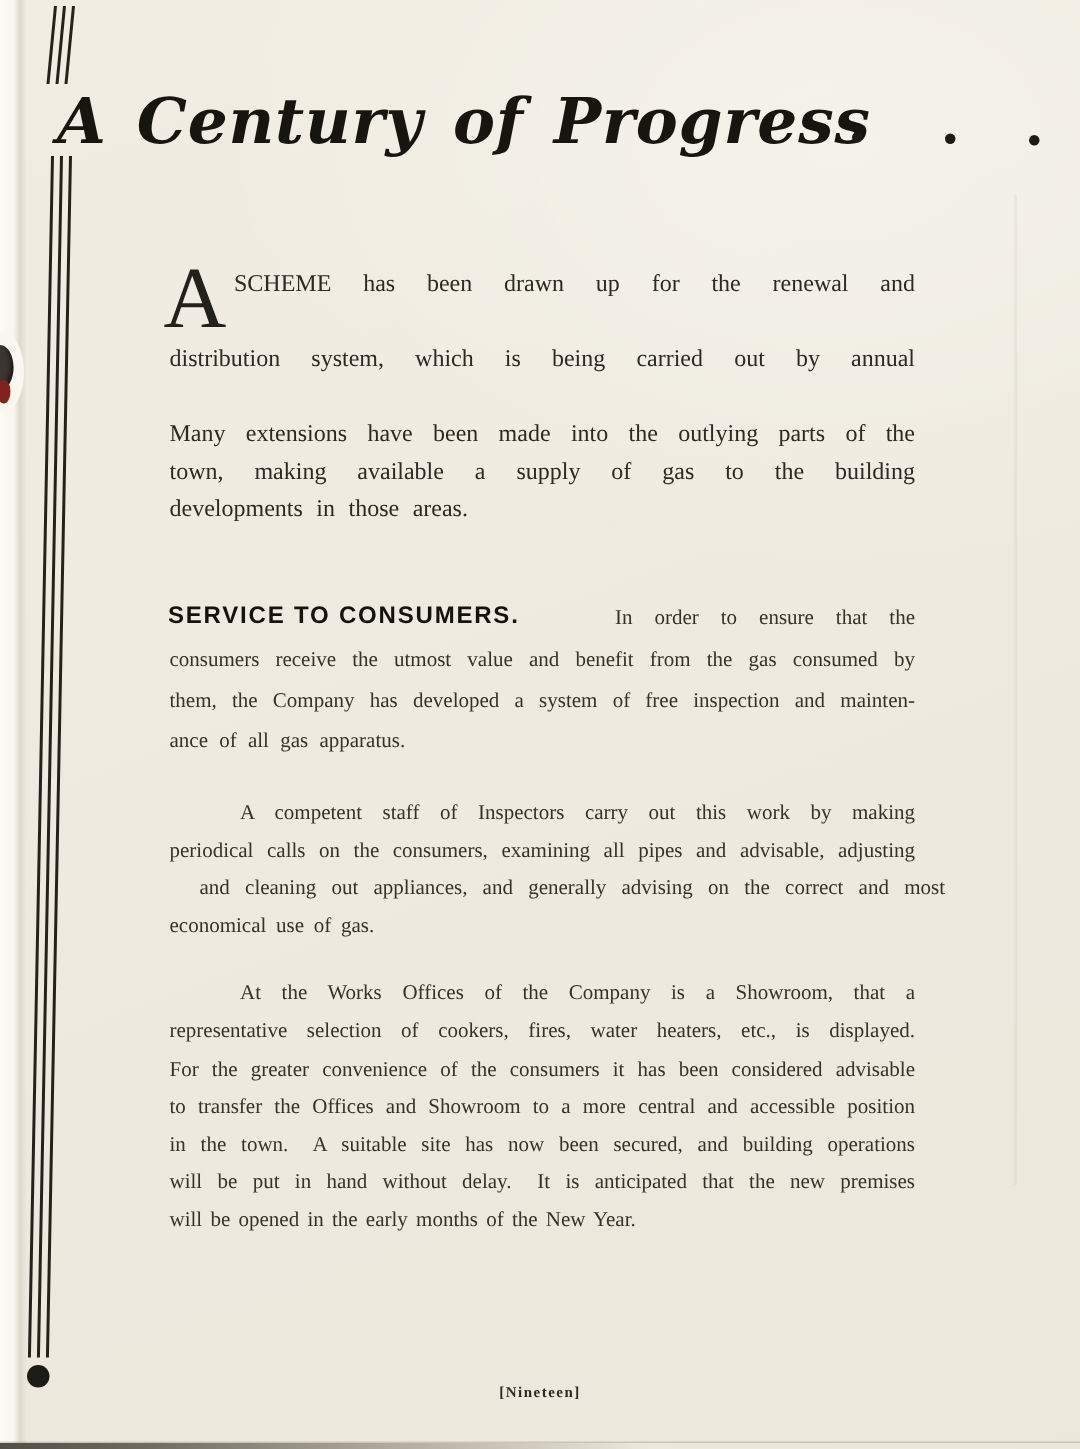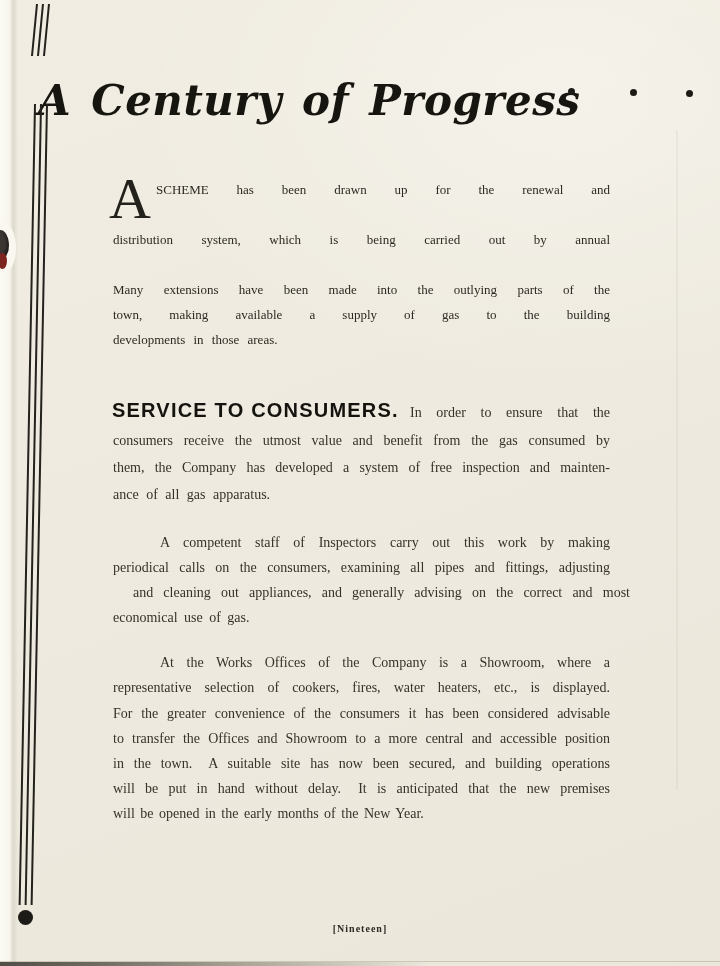--- a/index.html
+++ b/index.html
@@ -30,31 +30,31 @@
   
   .rules-top{position:absolute;left:36px;top:4px;width:16px;height:52px;transform:skewX(-5.5deg);transform-origin:top left;}
   .rules-left{position:absolute;left:34px;top:104px;width:16px;height:801px;transform:skewX(-1.1deg);transform-origin:top left;}
   .rule{position:absolute;top:0;bottom:0;width:2px;background:#24221d;}
   .r1{left:0;} .r2{left:6px;} .r3{left:12px;}
   .bullet{position:absolute;left:18px;top:910px;width:15px;height:15px;border-radius:50%;background:#1c1b17;}
 
   
   .title{position:absolute;left:38px;top:56px;height:50px;line-height:50px;
     font-family:"DejaVu Serif", serif;font-style:italic;font-weight:bold;
-    font-size:42px;letter-spacing:.5px;word-spacing:5px;color:#17150f;white-space:nowrap;margin-top:20px;}
+    font-size:42px;letter-spacing:.5px;word-spacing:5px;color:#17150f;white-space:nowrap;}
   .tdot{position:absolute;width:7px;height:7px;border-radius:50%;background:#1c1a15;}
   .td1{left:568px;top:88px;} .td2{left:630px;top:89px;} .td3{left:686px;top:90px;}
 
   
   .bline{position:absolute;line-height:25px;font-size:14px;color:#36322a;white-space:nowrap;}
   .just{white-space:normal;text-align:justify;text-align-last:justify;}
-  .p1{font-size:13px;color:#2d2a23;}
+  .p1{font-size:16px;color:#2d2a23;}
   .dropcap{position:absolute;left:109px;top:170px;font-size:58px;line-height:1;color:#23211b;font-family:"Liberation Serif", serif;}
   .heading{position:absolute;left:112px;top:398px;height:25px;line-height:25px;
-    font-family:"Liberation Sans", sans-serif;font-weight:bold;font-size:20px;
+    font-family:"Liberation Sans", sans-serif;font-weight:bold;font-size:16px;
     letter-spacing:1.2px;color:#14130e;white-space:nowrap;}
   .footer{position:absolute;left:0;top:923px;width:720px;text-align:center;
     font-size:10px;font-weight:bold;letter-spacing:1px;color:#2c2a24;}
 </style>
 </head>
 <body>
 
 <div class="page">
 
   <div class="edge-left"></div>
@@ -89,25 +89,25 @@
   <div class="bline p1 just" style="left:113px;top:302px;width:497px;">town, making available a supply of gas to the building</div>
   <div class="bline p1" style="left:113px;top:327px;word-spacing:5px;">developments in those areas.</div>
 
   <div class="heading">SERVICE TO CONSUMERS.</div>
   <div class="bline just" style="left:410px;top:400px;width:200px;">In order to ensure that the</div>
   <div class="bline just" style="left:113px;top:428px;width:497px;">consumers receive the utmost value and benefit from the gas consumed by</div>
   <div class="bline just" style="left:113px;top:455px;width:497px;">them, the Company has developed a system of free inspection and mainten-</div>
   <div class="bline" style="left:113px;top:482px;word-spacing:4px;">ance of all gas apparatus.</div>
 
   <div class="bline just" style="left:160px;top:530px;width:450px;">A competent staff of Inspectors carry out this work by making</div>
-  <div class="bline just" style="left:113px;top:555px;width:497px;">periodical calls on the consumers, examining all pipes and fittings, adjusting</div>
+  <div class="bline just" style="left:113px;top:555px;width:497px;">periodical calls on the consumers, examining all pipes and advisable, adjusting</div>
   <div class="bline just" style="left:113px;top:580px;width:497px;margin-left:20px;">and cleaning out appliances, and generally advising on the correct and most</div>
   <div class="bline" style="left:113px;top:605px;word-spacing:3px;">economical use of gas.</div>
 
-  <div class="bline just" style="left:160px;top:650px;width:450px;">At the Works Offices of the Company is a Showroom, where a</div>
+  <div class="bline just" style="left:160px;top:650px;width:450px;">At the Works Offices of the Company is a Showroom, that a</div>
   <div class="bline just" style="left:113px;top:675px;width:497px;">representative selection of cookers, fires, water heaters, etc., is displayed.</div>
   <div class="bline just" style="left:113px;top:701px;width:497px;">For the greater convenience of the consumers it has been considered advisable</div>
   <div class="bline just" style="left:113px;top:726px;width:497px;">to transfer the Offices and Showroom to a more central and accessible position</div>
   <div class="bline just" style="left:113px;top:751px;width:497px;">in the town.  A suitable site has now been secured, and building operations</div>
   <div class="bline just" style="left:113px;top:776px;width:497px;">will be put in hand without delay.  It is anticipated that the new premises</div>
   <div class="bline" style="left:113px;top:801px;word-spacing:2px;">will be opened in the early months of the New Year.</div>
 
   <div class="footer">[Nineteen]</div>
 
   <div class="edge-bottom-line"></div>

